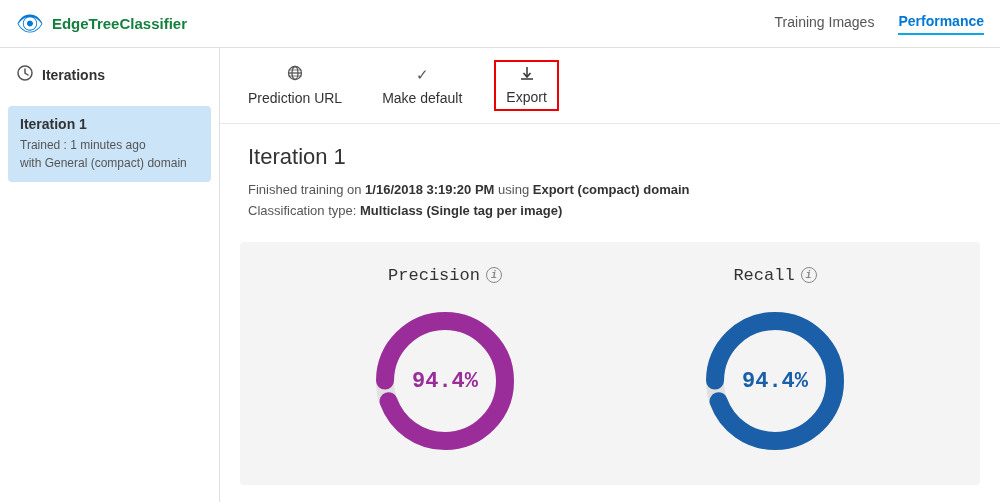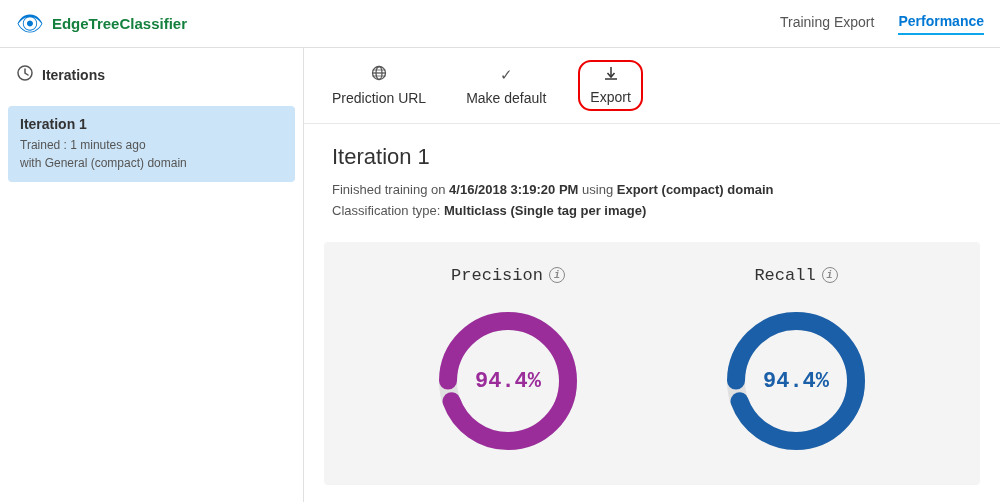--- a/index.html
+++ b/index.html
@@ -48,21 +48,21 @@
     }
 
     
     .main-layout {
       display: flex;
       height: calc(502px - 48px);
     }
 
     
     .sidebar {
-      width: 304px;
+      width: 220px;
       background: #fff;
       border-right: 1px solid #e0e0e0;
       padding: 16px 0;
       flex-shrink: 0;
     }
     .sidebar-section-title {
       display: flex;
       align-items: center;
       gap: 8px;
       padding: 0 16px 12px 16px;
@@ -138,21 +138,21 @@
       border: none;
       padding: 4px 8px;
       flex-direction: column;
     }
     .toolbar-btn .btn-icon {
       font-size: 15px;
       color: #555;
     }
     .export-btn {
       border: 2px solid #e00;
-      border-radius: 13px;
+      border-radius: 0;
       padding: 4px 10px;
       color: #333;
     }
 
     
     .iteration-header {
       padding: 20px 28px 8px 28px;
     }
     .iteration-title {
       font-size: 22px;
@@ -231,21 +231,21 @@
   </style>
 </head>
 <body>
 
 <div class="top-nav">
   <div class="top-nav-logo">
     <span class="eye-icon">👁</span>
     <span class="app-title">EdgeTreeClassifier</span>
   </div>
   <div class="top-nav-links">
-    <span class="nav-link">Training Export</span>
+    <span class="nav-link">Training Images</span>
     <span class="nav-link active">Performance</span>
   </div>
 </div>
 
 <div class="main-layout">
 
   <div class="sidebar">
     <div class="sidebar-section-title">
       <span class="sidebar-icon">
         <svg width="18" height="18" viewBox="0 0 18 18" fill="none" xmlns="http://www.w3.org/2000/svg">
@@ -289,21 +289,21 @@
             <line x1="1" y1="13" x2="13" y2="13" stroke="#333" stroke-width="1.5"></line>
           </svg>
         </span>
         <span>Export</span>
       </button>
     </div>
 
     <div class="iteration-header">
       <div class="iteration-title">Iteration 1</div>
       <div class="iteration-desc">
-        <span>Finished training on </span><strong>4/16/2018 3:19:20 PM</strong><span> using </span><strong>Export (compact) domain</strong><br>
+        <span>Finished training on </span><strong>1/16/2018 3:19:20 PM</strong><span> using </span><strong>Export (compact) domain</strong><br>
         <span>Classification type: </span><strong>Multiclass (Single tag per image)</strong>
       </div>
     </div>
 
     <div class="metrics-area">
 
       <div class="metric-card">
         <div class="metric-label">
           <span>Precision</span>
           <span class="info-icon">i</span>

